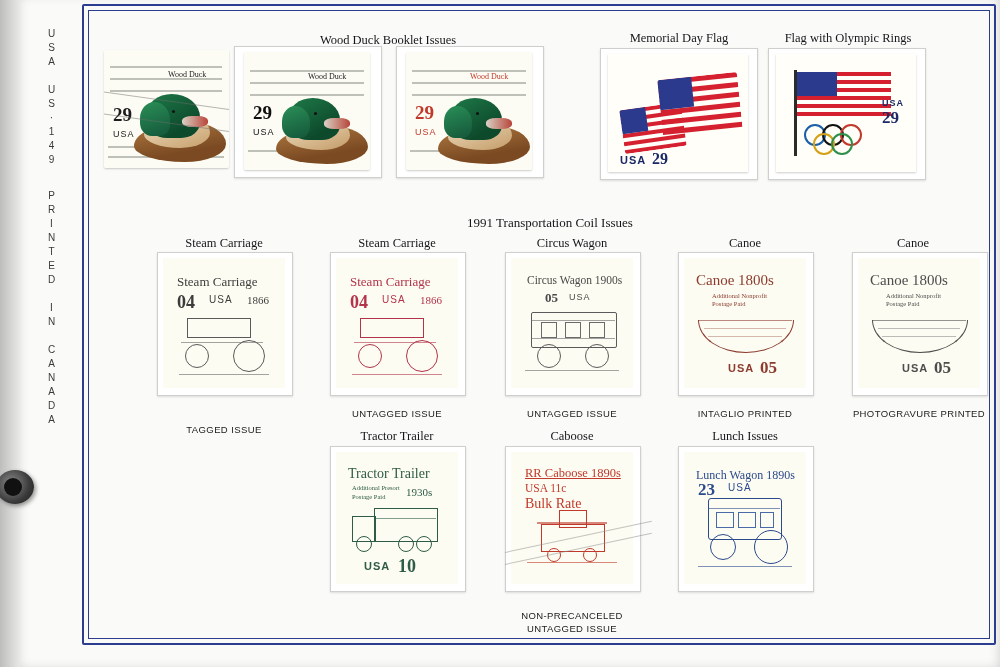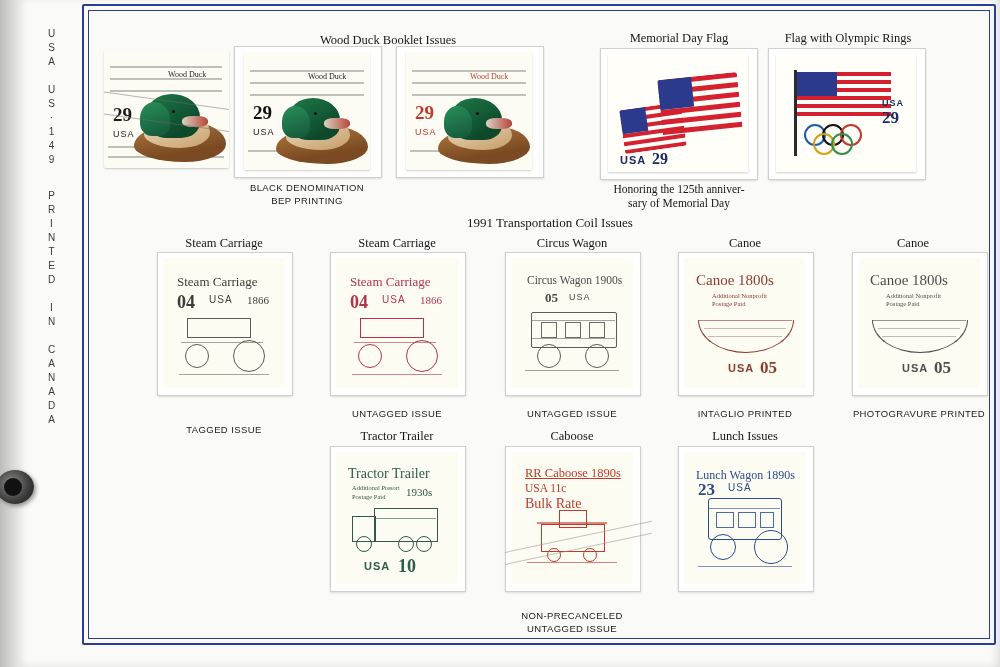--- a/index.html
+++ b/index.html
@@ -193,22 +193,20 @@
     <div class="duck-body" style="left:42px;top:66px;width:64px;height:32px;background:linear-gradient(160deg,#efe0c5,#c49c67);"></div>
     <div class="duck-head" style="left:44px;top:46px;width:52px;height:42px;background:linear-gradient(150deg,#1f7a49,#0d4a2c 75%);"></div>
     <div class="duck-head" style="left:38px;top:54px;width:28px;height:32px;background:linear-gradient(160deg,#2a8f57,#14563a);"></div>
     <div class="duck-bill" style="left:80px;top:66px;width:26px;height:11px;background:linear-gradient(90deg,#d9d2c4,#b8443a);"></div>
     <div class="duck-eye" style="left:70px;top:60px;"></div>
 
     <div class="denom" style="left:9px;top:50px;font-size:19px;color:#101010;">29</div>
     <div class="usa-tag" style="left:9px;top:75px;font-size:9px;color:#101010;">USA</div>
     <div style="position:absolute;left:64px;top:20px;font-size:8px;font-family:'Liberation Serif',serif;color:#1c1c1c;">Wood Duck</div>
   </div>
-  <div class="lbl caption-small" style="left:234px;top:182px;width:146px;white-space:pre-line;">BLACK DENOMINATION
-BEP PRINTING</div>
 
   <div class="mountbox" style="left:396px;top:46px;width:146px;height:130px;"></div>
   <div class="stamp perf" style="left:406px;top:52px;width:126px;height:118px;">
     <div class="duck-sky"></div>
     <div class="duck-line" style="left:6px;top:18px;width:114px;"></div>
     <div class="duck-line" style="left:6px;top:30px;width:114px;"></div>
     <div class="duck-line" style="left:6px;top:42px;width:114px;"></div>
     <div class="duck-line" style="left:4px;top:98px;width:118px;"></div>
 
     <div class="duck-body" style="left:32px;top:74px;width:92px;height:38px;background:linear-gradient(170deg,#b07a42,#7b4a22 70%);"></div>
@@ -243,22 +241,20 @@
       <div class="stripe" style="left:0;top:10px;width:80px;height:5px;"></div>
       <div class="stripe" style="left:0;top:20px;width:80px;height:5px;"></div>
       <div class="stripe" style="left:0;top:30px;width:80px;height:5px;"></div>
       <div class="stripe" style="left:0;top:40px;width:80px;height:5px;"></div>
       <div class="stripe" style="left:0;top:50px;width:80px;height:5px;"></div>
       <div class="canton" style="left:0;top:0;width:34px;height:30px;"></div>
     </div>
     <div class="usa-tag" style="left:12px;top:100px;font-size:11px;font-weight:bold;color:#1b2a66;">USA</div>
     <div class="denom" style="left:44px;top:96px;font-size:16px;color:#1b2a66;">29</div>
   </div>
-  <div class="lbl caption-serif-small" style="left:596px;top:182px;width:166px;white-space:pre-line;">Honoring the 125th anniver-
-sary of Memorial Day</div>
 
   <div class="lbl caption" style="left:760px;top:31px;width:176px;">Flag with Olympic Rings</div>
   <div class="mountbox" style="left:768px;top:48px;width:156px;height:130px;"></div>
   <div class="stamp" style="left:776px;top:54px;width:140px;height:118px;">
     <div class="flag-white"></div>
     <div class="pole" style="left:18px;top:16px;width:3px;height:86px;"></div>
     <div style="position:absolute;left:21px;top:18px;width:94px;height:50px;overflow:hidden;">
       <div class="stripe" style="left:0;top:0;width:94px;height:4px;"></div>
       <div class="stripe" style="left:0;top:8px;width:94px;height:4px;"></div>
       <div class="stripe" style="left:0;top:16px;width:94px;height:4px;"></div>

